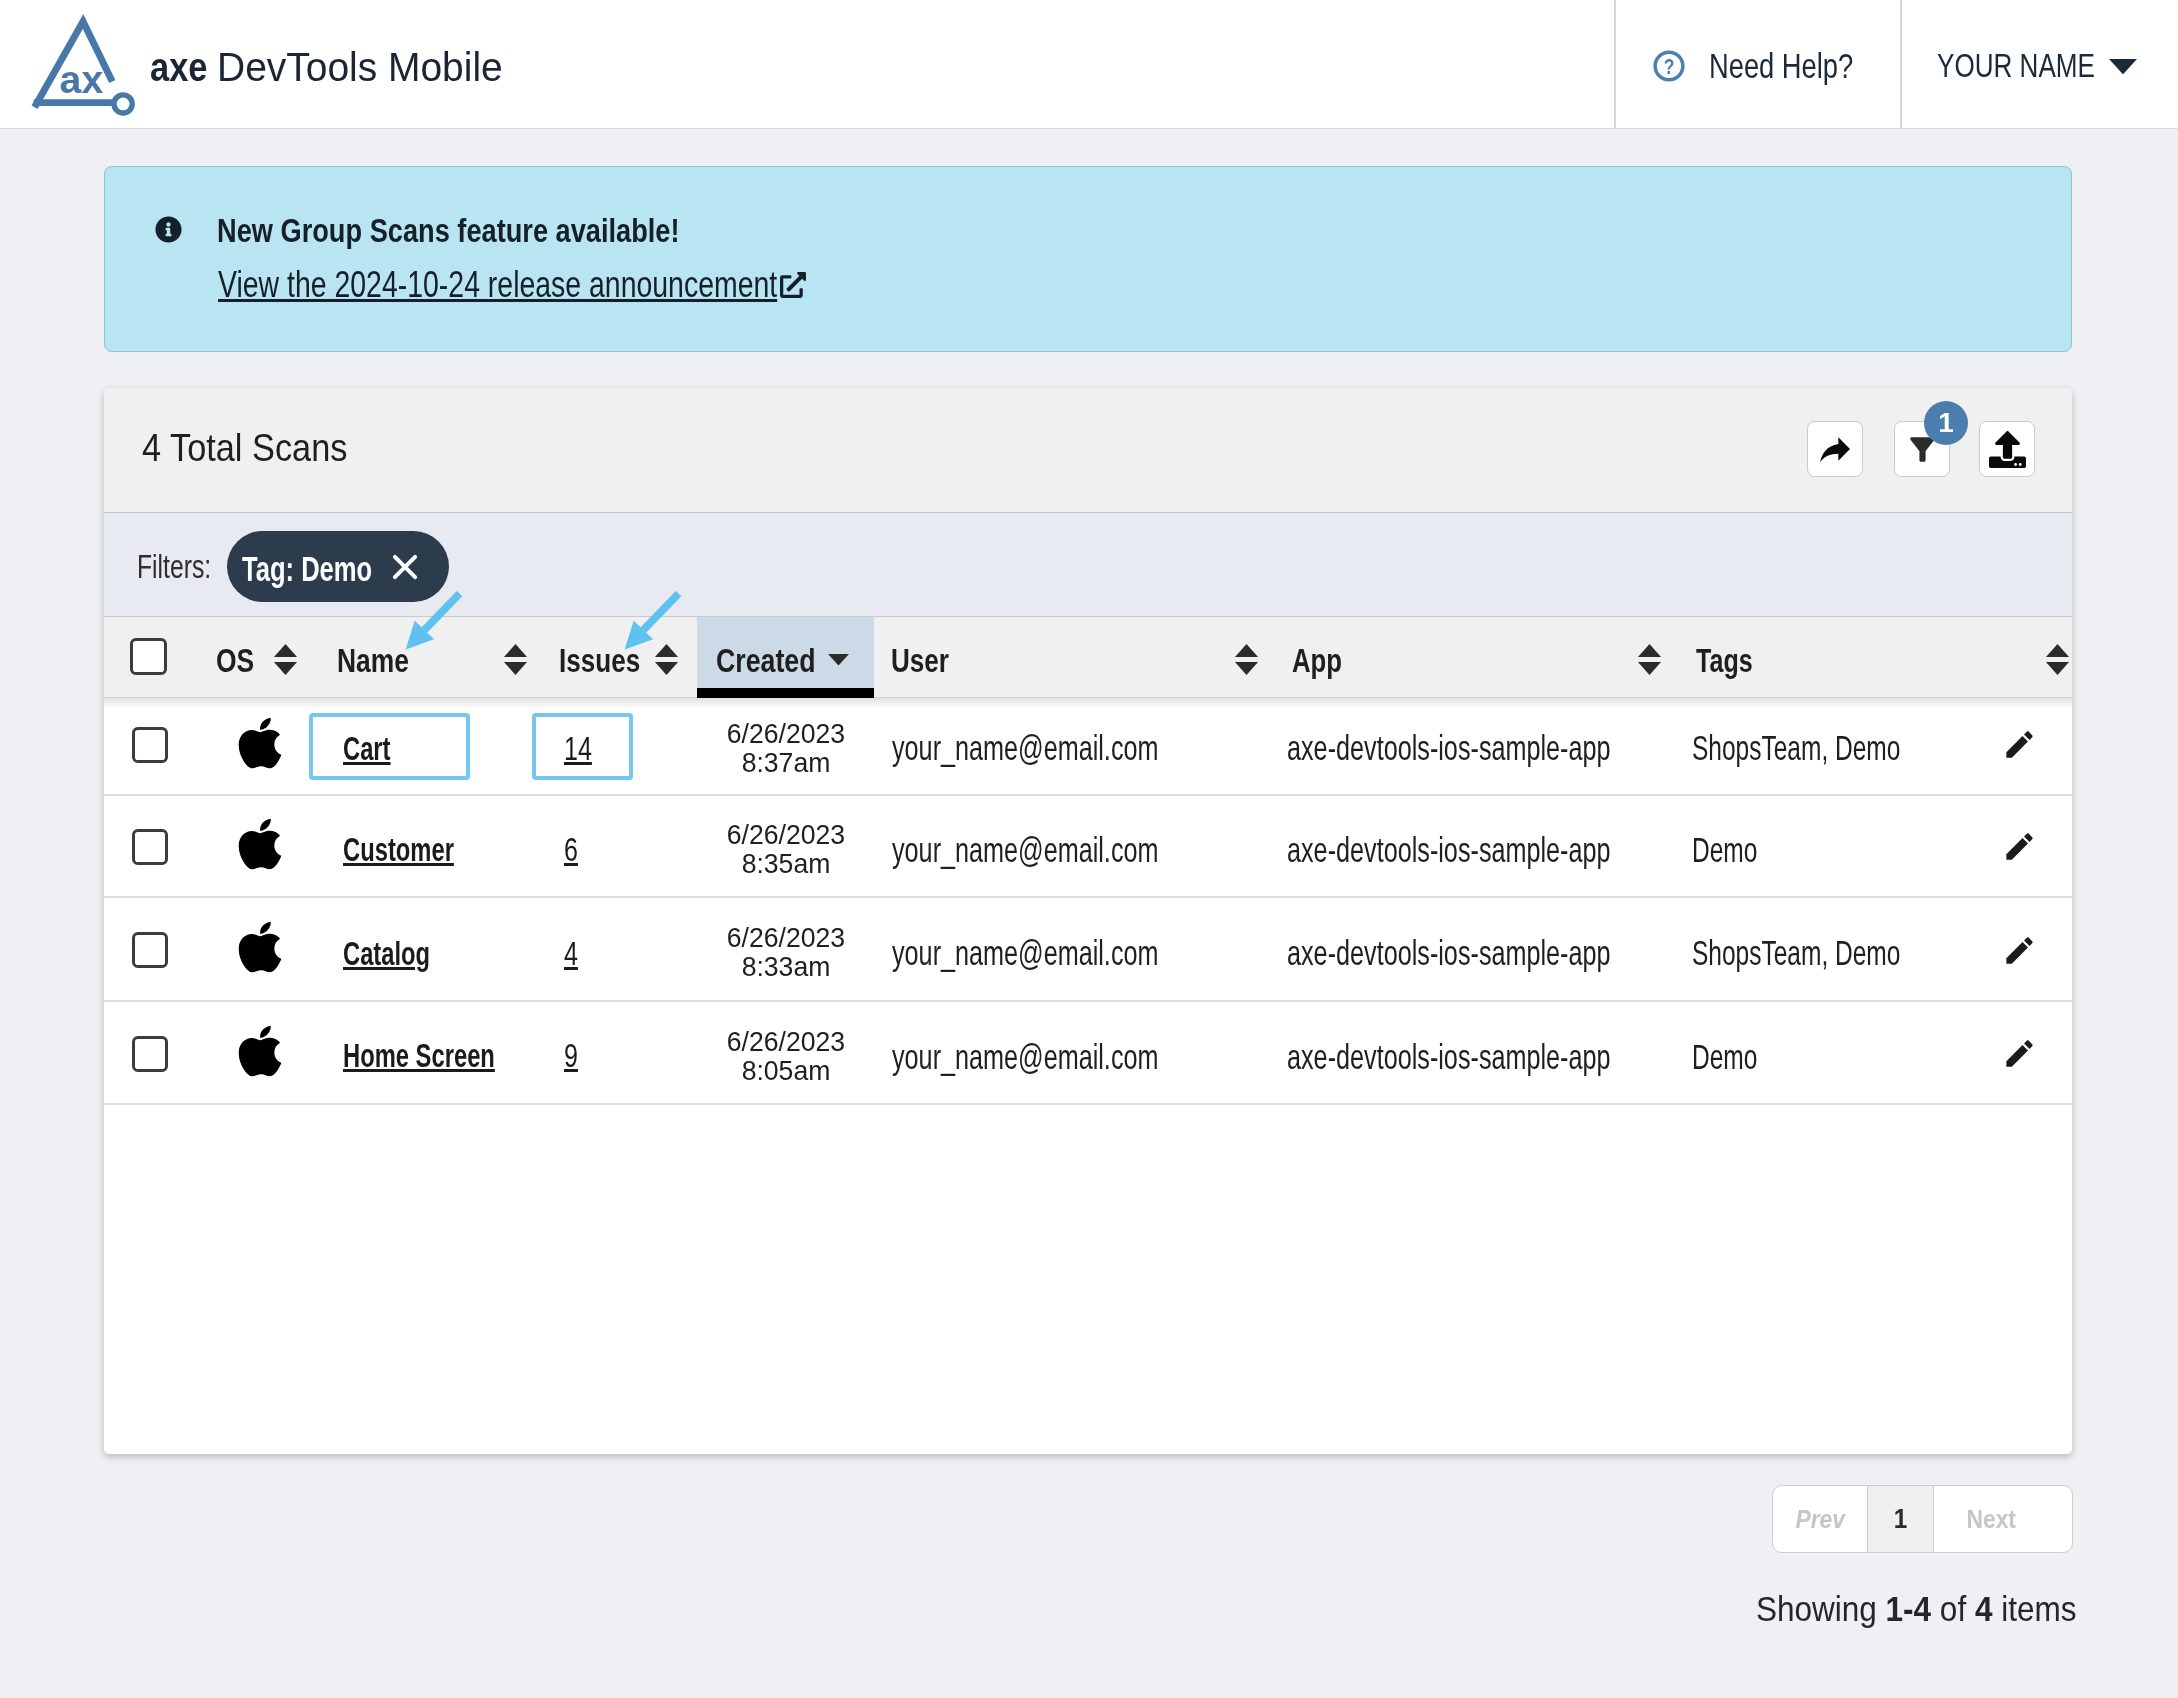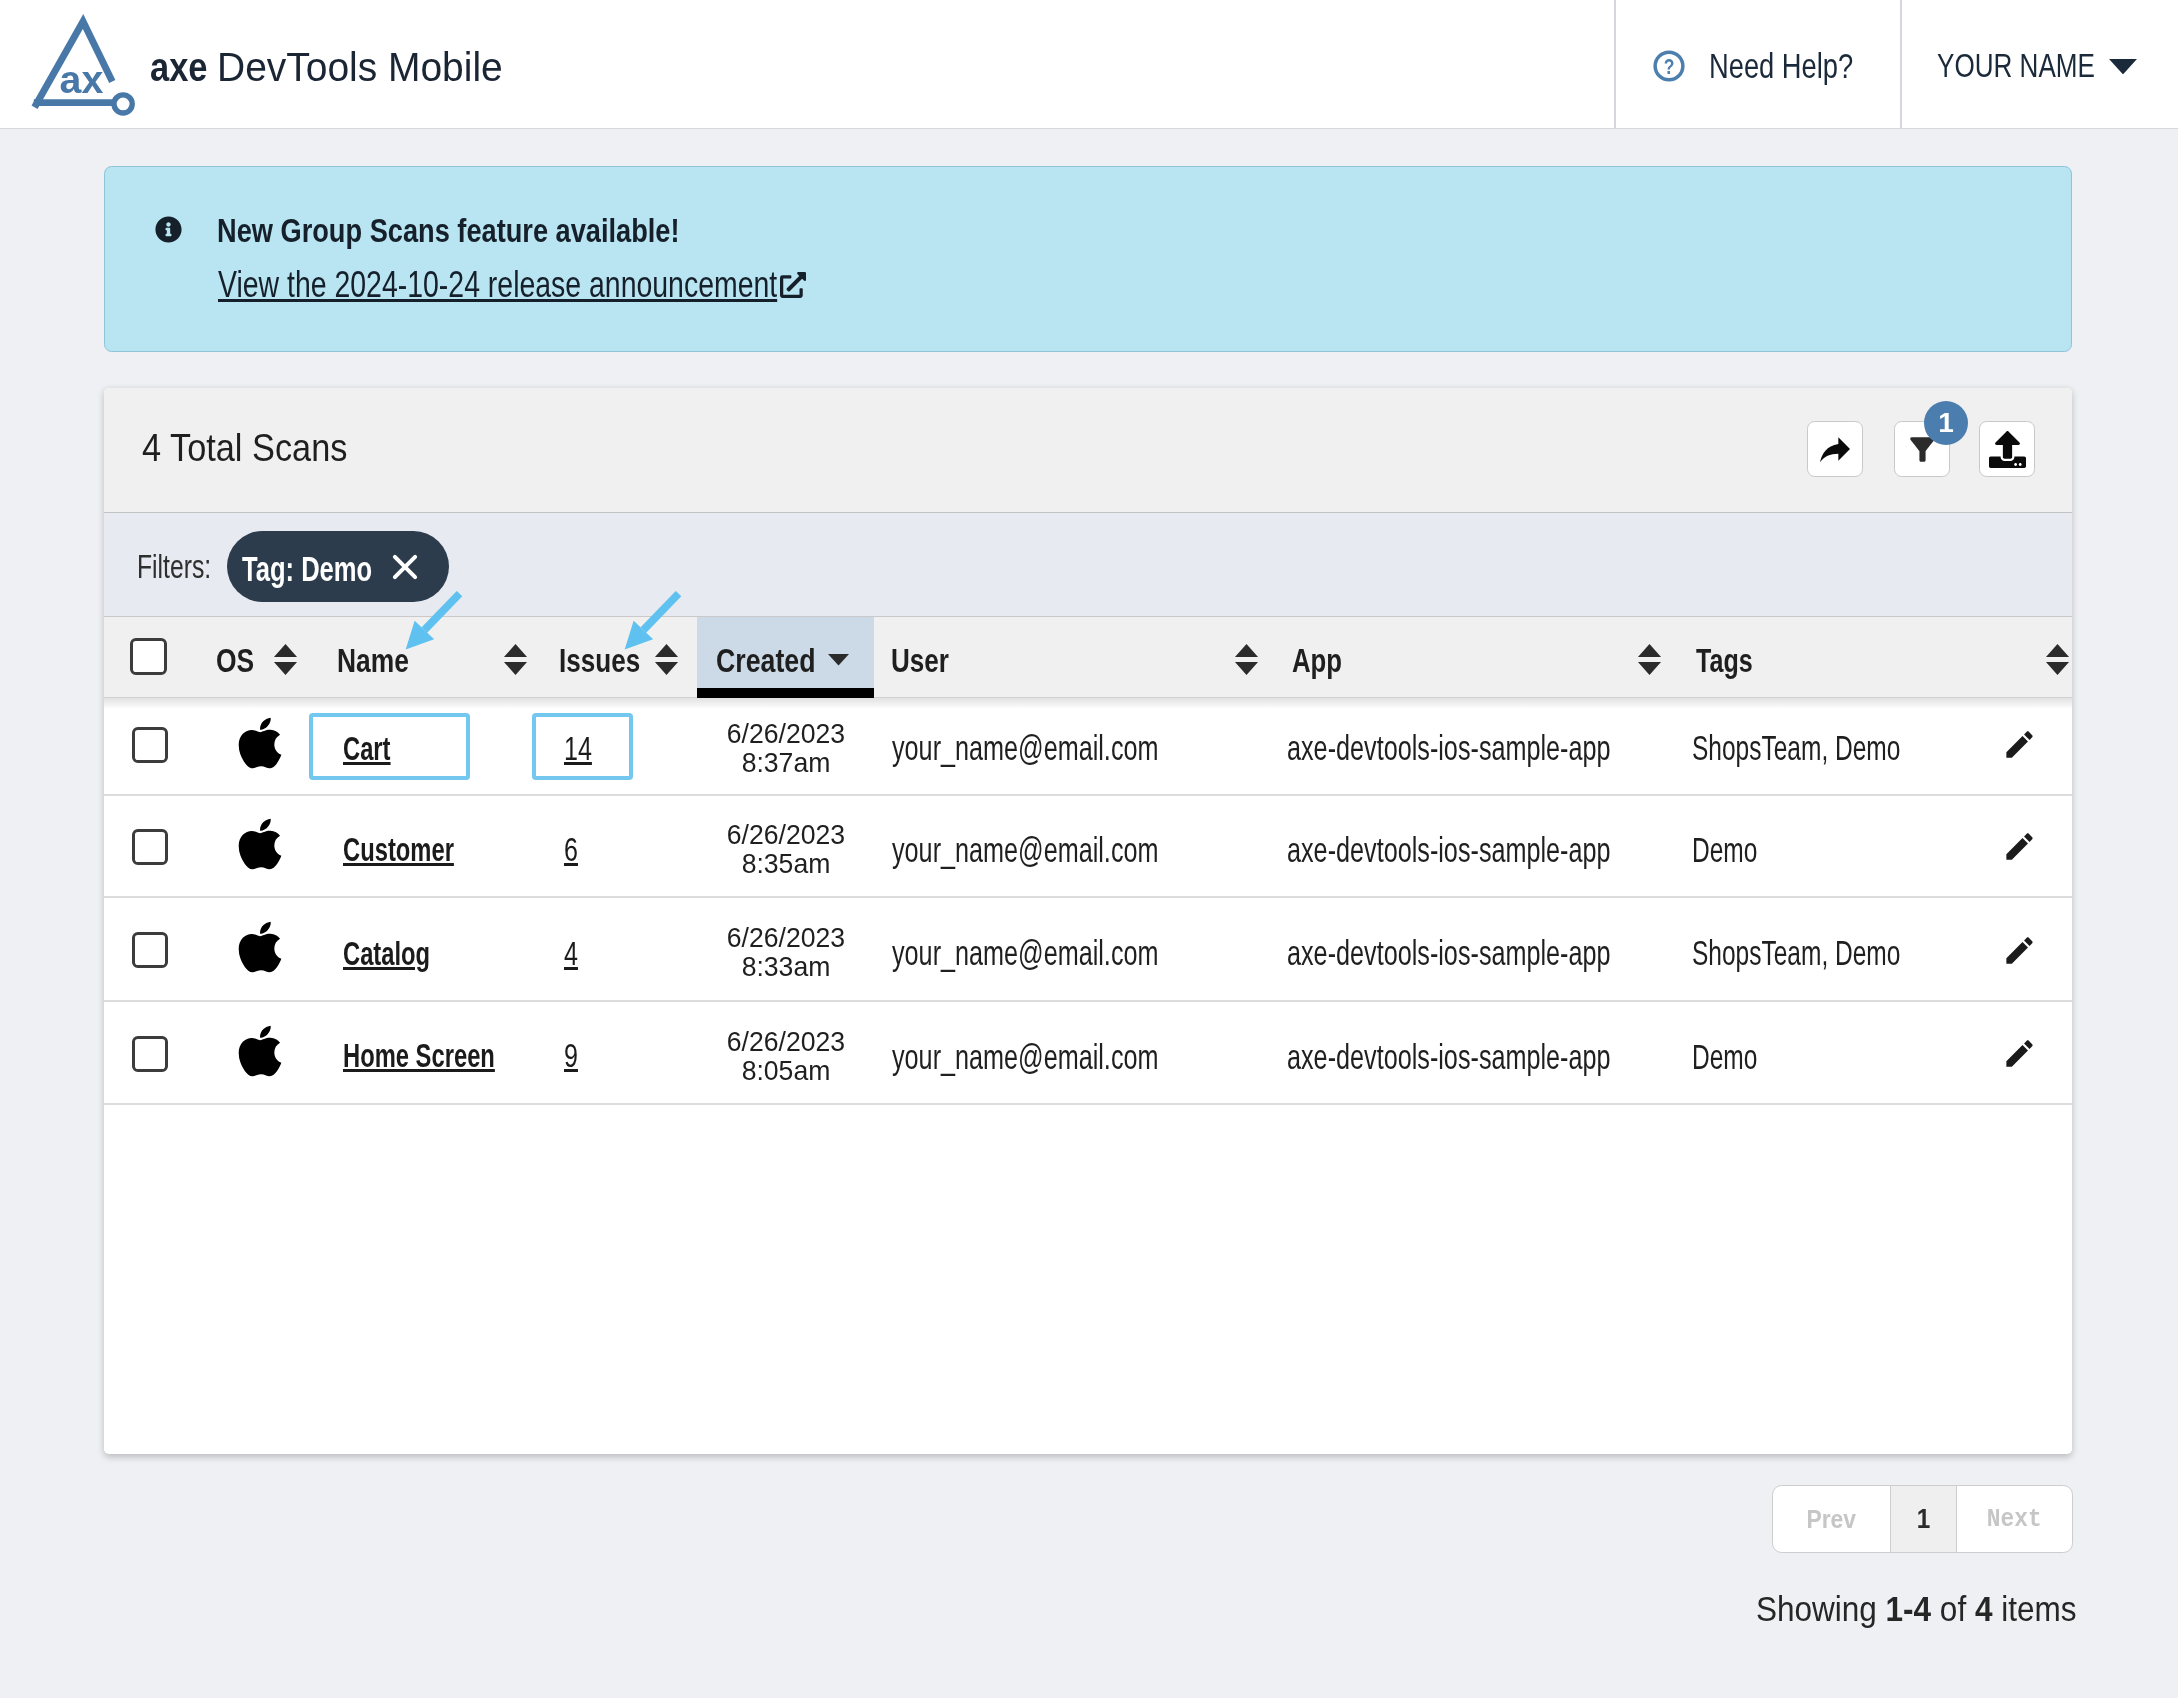--- a/index.html
+++ b/index.html
@@ -31,21 +31,21 @@
   .created-cell { position:absolute; left:697px; top:617px; width:177px; height:71px; background:#cbdae6; }
   .created-bar  { position:absolute; left:697px; top:688px; width:177px; height:9.6px; background:#000; }
 
   .focusbox { position:absolute; border:4.8px solid #74c8f0; border-radius:3.8px; }
 
   u, .u { text-decoration:underline; }
 
   
   .pager { position:absolute; left:1772px; top:1485px; width:301px; height:68px; background:#fff; border:1.9px solid #cdcdcd; border-radius:9.6px; display:flex; }
   .pcell { display:flex; align-items:center; justify-content:center; font-size:26px; font-weight:700; color:#c6c6c6; }
-  .pprev { width:117px; } .pnext { width:114px;font-family:Liberation Mono, monospace; }
+  .pprev { width:94px;font-style:italic; } .pnext { width:114px; }
   .pcur { width:67px; background:#efefef; border-left:1.9px solid #cdcdcd; border-right:1.9px solid #cdcdcd; color:#2b2b2b; }
 </style>
 </head>
 <body>
 
 <div class="topbar"></div>
 <svg class="abs" style="left:29px; top:9.6px;" width="115" height="115" viewBox="0 0 120 120">
   <path d="M5.8 101.5 L56.4 12 L86.9 74.5" fill="none" stroke="#4878a8" stroke-width="7.2"></path>
   <path d="M5 96.7 H90" fill="none" stroke="#4878a8" stroke-width="7.2"></path>
   <text x="31.9" y="87" font-family="Liberation Sans, sans-serif" font-weight="700" font-size="41" fill="#4878a8">ax</text>

